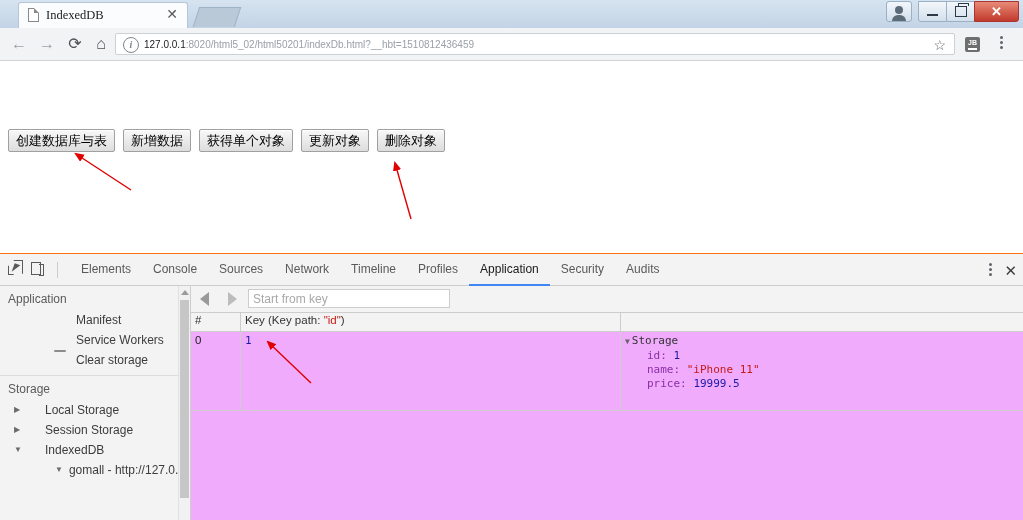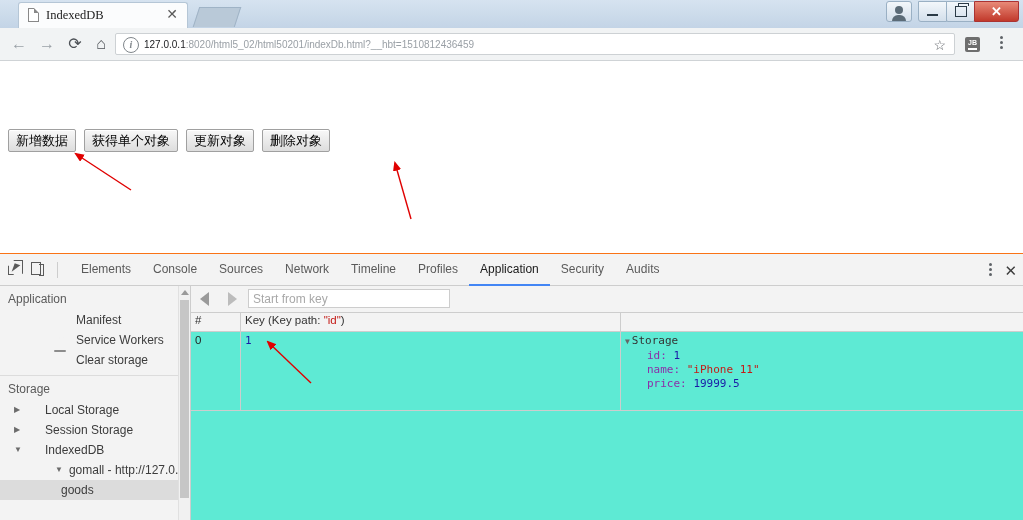--- a/index.html
+++ b/index.html
@@ -280,21 +280,21 @@
     position:absolute; right:0; top:0; width:11px; height:235px; background:#f1f1f1;
     border-left:1px solid #e0e0e0;
   }
   .sb-scroll .thumb { position:absolute; left:1px; top:14px; width:9px; height:198px; background:#c6c6c6; }
   .sb-scroll .up {
     position:absolute;left:2px;top:4px;
     border-width:0 4px 5px 4px;border-style:solid;border-color:transparent transparent #9a9a9a transparent;
   }
 
   .dt-main {
-    position:absolute; left:191px; top:0; width:832px; height:235px; background:#5eead4;
+    position:absolute; left:191px; top:0; width:832px; height:235px; background:#f0abfc;
   }
   .idb-toolbar {
     position:absolute; left:0; top:0; width:832px; height:27px;
     background:#f3f3f3; border-bottom:1px solid #cdcdcd; box-sizing:border-box;
   }
   .tri-btn {
     position:absolute; top:6px; width:16px; height:14px; cursor:pointer;
   }
   .tri-left { left:9px; border-width:7px 9px 7px 0; border-style:solid; border-color:transparent #9a9a9a transparent transparent; width:0;height:0;}
   .tri-right { left:37px; border-width:7px 0 7px 9px; border-style:solid; border-color:transparent transparent transparent #bcbcbc; width:0;height:0;}
@@ -386,20 +386,21 @@
     <div class="chrome-menu">
       <div class="dot"></div>
       <div class="dot"></div>
       <div class="dot"></div>
     </div>
   </div>
 </div>
 
 <div class="page">
   <div class="btnrow">
+    <button class="pbtn">创建数据库与表</button>
     <button class="pbtn">新增数据</button>
     <button class="pbtn">获得单个对象</button>
     <button class="pbtn">更新对象</button>
     <button class="pbtn">删除对象</button>
   </div>
 </div>
 
 <div class="devtools">
 
   <div class="dt-tabbar">
@@ -464,24 +465,20 @@
       </div>
       <div class="sb-item indent1">
         <span class="arrow">▼</span>
         <span class="sb-ico"><span class="ico-db"></span></span>
         <span>IndexedDB</span>
       </div>
       <div class="sb-item indent2">
         <span class="arrow">▼</span>
         <span class="sb-ico"><span class="ico-db"></span></span>
         <span>gomall - http://127.0.0.1</span>
-      </div>
-      <div class="sb-item indent3 selected">
-        <span class="sb-ico"><span class="ico-table"></span></span>
-        <span>goods</span>
       </div>
 
       <div class="sb-scroll">
         <div class="up"></div>
         <div class="thumb"></div>
       </div>
     </div>
 
     <div class="dt-main">
 

